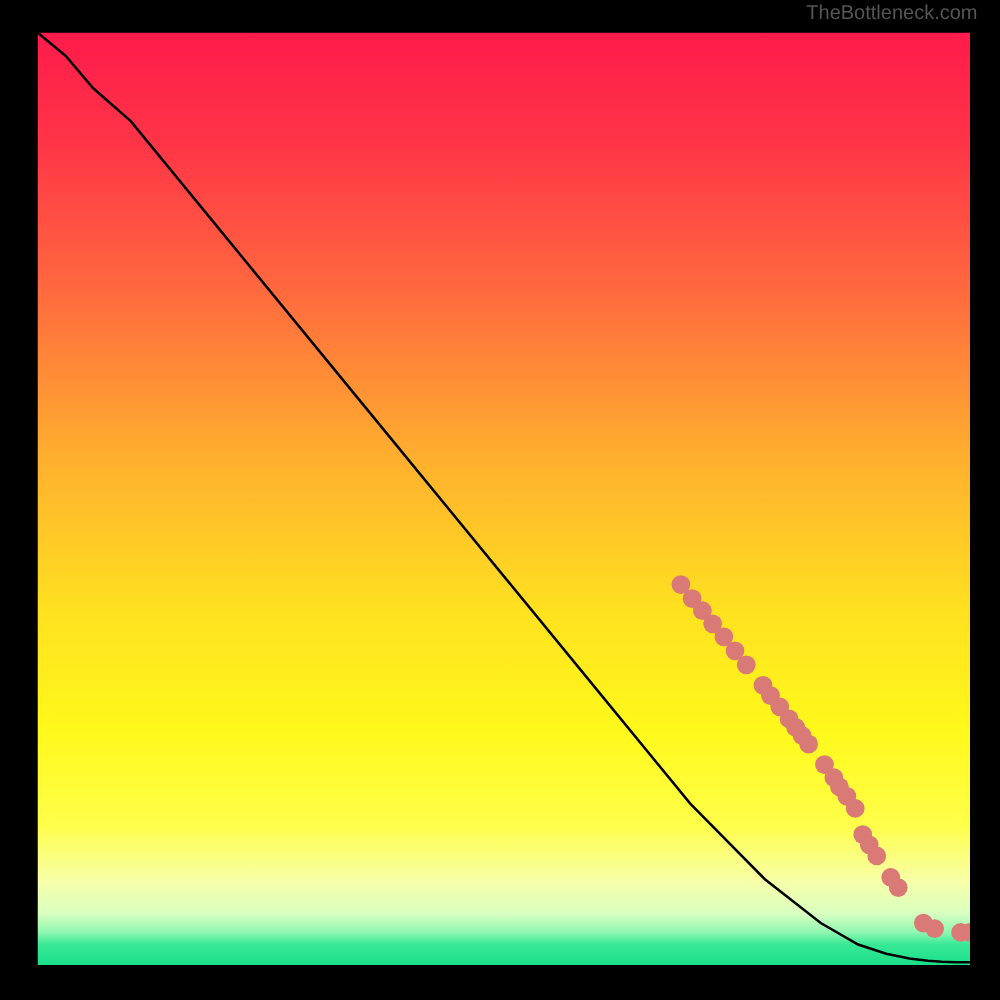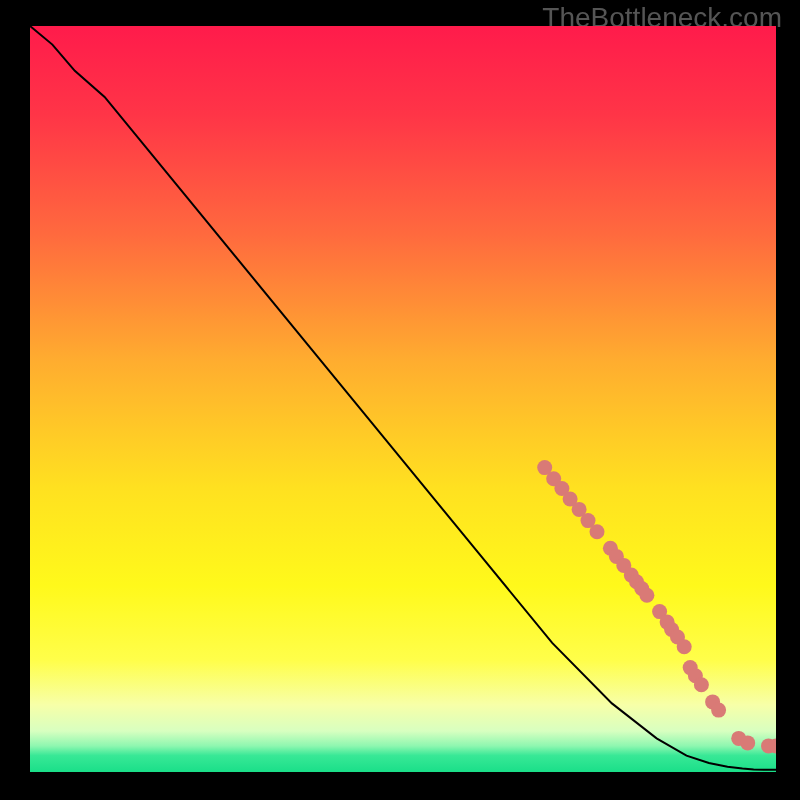--- a/index.html
+++ b/index.html
@@ -15,21 +15,21 @@
     position: absolute;
     top: 0; left: 0;
     width: 800px; height: 800px;
     background: #000;
   }
   .watermark {
     position: absolute;
     top: 2px;
     right: 18px;
     color: #555;
-    font-size: 28px;
+    font-size: 16px;
     font-weight: 500;
     letter-spacing: 0;
   }
   .plot-wrap {
     position: absolute;
     left: 30px;
     top: 26px;
     width: 746px;
     height: 746px;
   }

